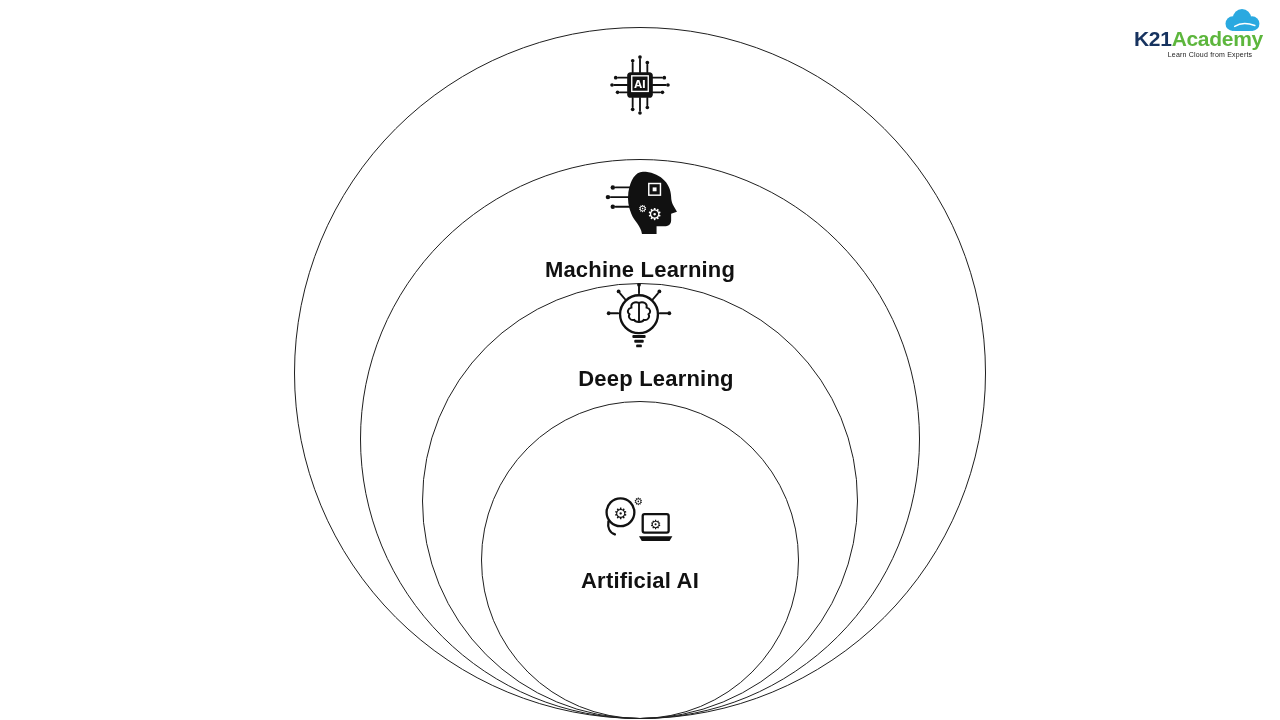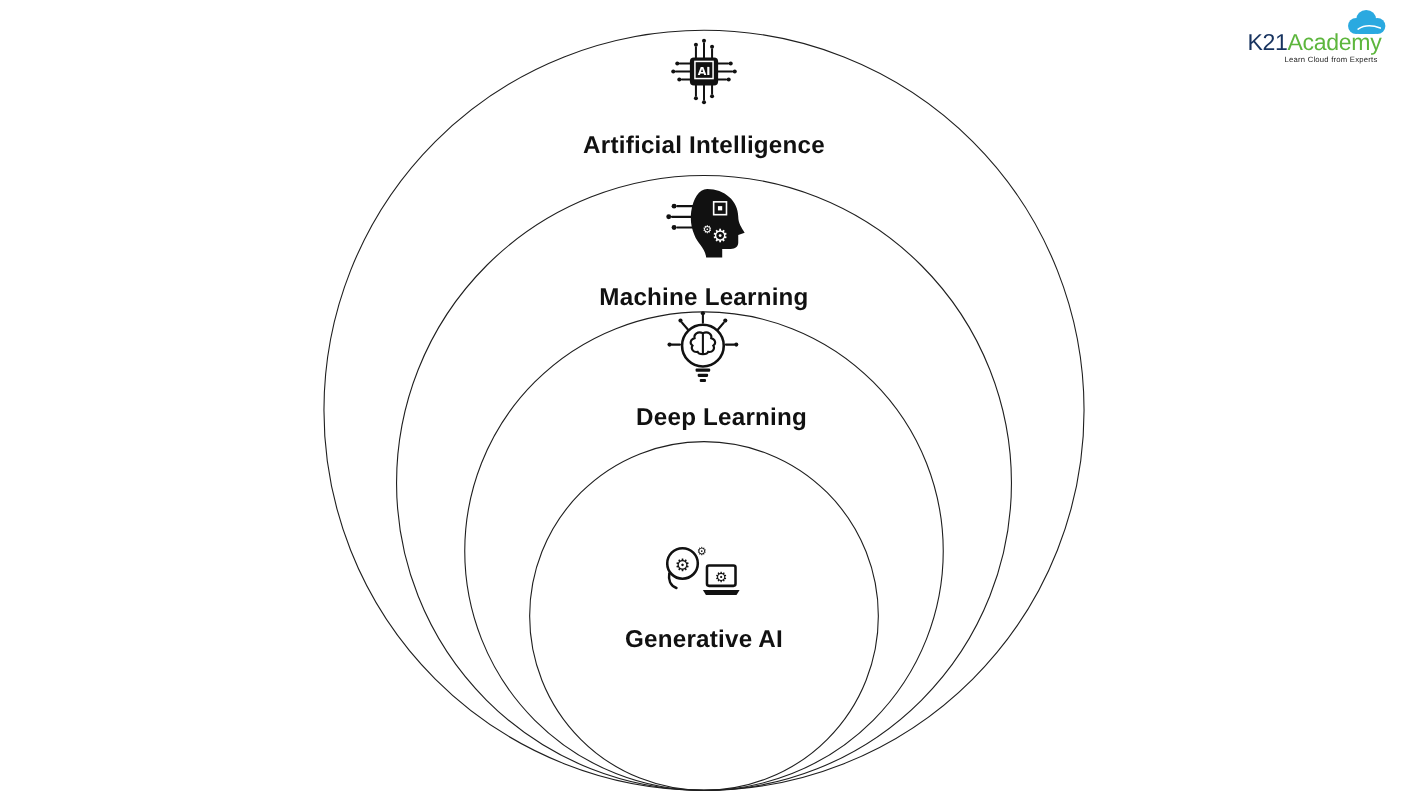--- a/index.html
+++ b/index.html
@@ -37,42 +37,42 @@
     font-size: 22px;
     letter-spacing: 0.2px;
     color: #111111;
   }
   .label-ai    { top: 119px; }
   .label-ml    { top: 257px; }
   .label-dl    { top: 366px; padding-left: 16px; }
   .label-genai { top: 568px; }
 
   .icon-wrap { position: absolute; }
-  .icon-ai    { left: 607px; top: 32px;  }
+  .icon-ai    { left: 607px; top: 52px;  }
   .icon-ml    { left: 598px; top: 166px; }
   .icon-dl    { left: 601px; top: 282px; }
   .icon-genai { left: 598px; top: 490px; }
 
   .icon-wrap svg { display: block; }
   .ink  { stroke: #111111; fill: none; stroke-width: 2; stroke-linecap: round; }
   .ink25 { stroke: #111111; fill: none; stroke-width: 2.5; stroke-linecap: round; }
   .fillink { fill: #111111; stroke: none; }
   .gear-glyph { font-family: "DejaVu Sans", sans-serif; }
 
   
   .logo {
     position: absolute;
     top: 6px;
     right: 12px;
     width: 134px;
   }
   .logo-cloud { display: block; margin-left: 86px; }
   .brand {
     font-size: 21px;
-    font-weight: 400;
+    font-weight: 700;
     white-space: nowrap;
     margin-top: -7px;
     line-height: 1.1;
     letter-spacing: -0.3px;
   }
   .brand-prefix { color: #17335f; }
   .brand-suffix { color: #5db63d; }
   .tagline {
     font-size: 7px;
     color: #222222;
@@ -108,21 +108,20 @@
       <path class="ink" d="M22,28 H12 M22,36 H8 M22,44 H14"></path>
       <circle cx="9.5" cy="28" r="2" class="fillink"></circle>
       <circle cx="5.5" cy="36" r="2" class="fillink"></circle>
       <circle cx="11.5" cy="44" r="2" class="fillink"></circle>
       <path class="ink" d="M50,28 H60 M50,36 H64 M50,44 H58"></path>
       <circle cx="62.5" cy="28" r="2" class="fillink"></circle>
       <circle cx="66.5" cy="36" r="2" class="fillink"></circle>
       <circle cx="60.5" cy="44" r="2" class="fillink"></circle>
     </svg>
   </div>
-  <div class="ring-label label-ai">Artificial Intelligence</div>
 
   <div class="icon-wrap icon-ml">
     <svg width="86" height="70" viewBox="0 0 88 72">
       <path class="fillink" d="M46,6 C62,6 75,17 75,32 C75,38 78,42 81,47 L75,49 L75,56 C75,60 72,62 68,62 L60,62 L60,70 L45,70 C44,61 37,57 34,49 C31,42 30,35 31,27 C33,15 38,6 46,6 Z"></path>
       <path class="ink" d="M34,22 H18 M32,32 H13 M33,42 H18"></path>
       <circle cx="15" cy="22" r="2.3" class="fillink"></circle>
       <circle cx="10" cy="32" r="2.3" class="fillink"></circle>
       <circle cx="15" cy="42" r="2.3" class="fillink"></circle>
       <rect x="52" y="18" width="12" height="12" fill="none" stroke="#ffffff" stroke-width="1.5"></rect>
       <rect x="56" y="22" width="4" height="4" fill="#ffffff"></rect>
@@ -154,21 +153,21 @@
     <svg width="82" height="63" viewBox="0 0 88 68">
       <circle cx="24" cy="24" r="15" class="ink25"></circle>
       <path class="ink25" d="M11,34 C10,40 12,46 18,48"></path>
       <text x="24" y="31" text-anchor="middle" font-size="17" fill="#111111" class="gear-glyph">⚙</text>
       <text x="43" y="16" text-anchor="middle" font-size="11" fill="#111111" class="gear-glyph">⚙</text>
       <rect x="48" y="26" width="28" height="20" rx="2" fill="#ffffff" class="ink25"></rect>
       <text x="62" y="42" text-anchor="middle" font-size="14" fill="#111111" class="gear-glyph">⚙</text>
       <path class="fillink" d="M44,50 L80,50 L77,55 L47,55 Z"></path>
     </svg>
   </div>
-  <div class="ring-label label-genai">Generative AI</div>
+  <div class="ring-label label-genai">Artificial AI</div>
 
   <div class="logo">
     <svg class="logo-cloud" width="44" height="28" viewBox="0 0 48 30">
       <g fill="#2aa9e0">
         <circle cx="14" cy="19" r="8"></circle>
         <circle cx="24" cy="13" r="10"></circle>
         <circle cx="35" cy="19" r="8"></circle>
         <rect x="12" y="17" width="25" height="10" rx="5"></rect>
       </g>
       <path d="M16,22 C22,18 30,18 38,21" stroke="#ffffff" stroke-width="1.6" fill="none" stroke-linecap="round"></path>

